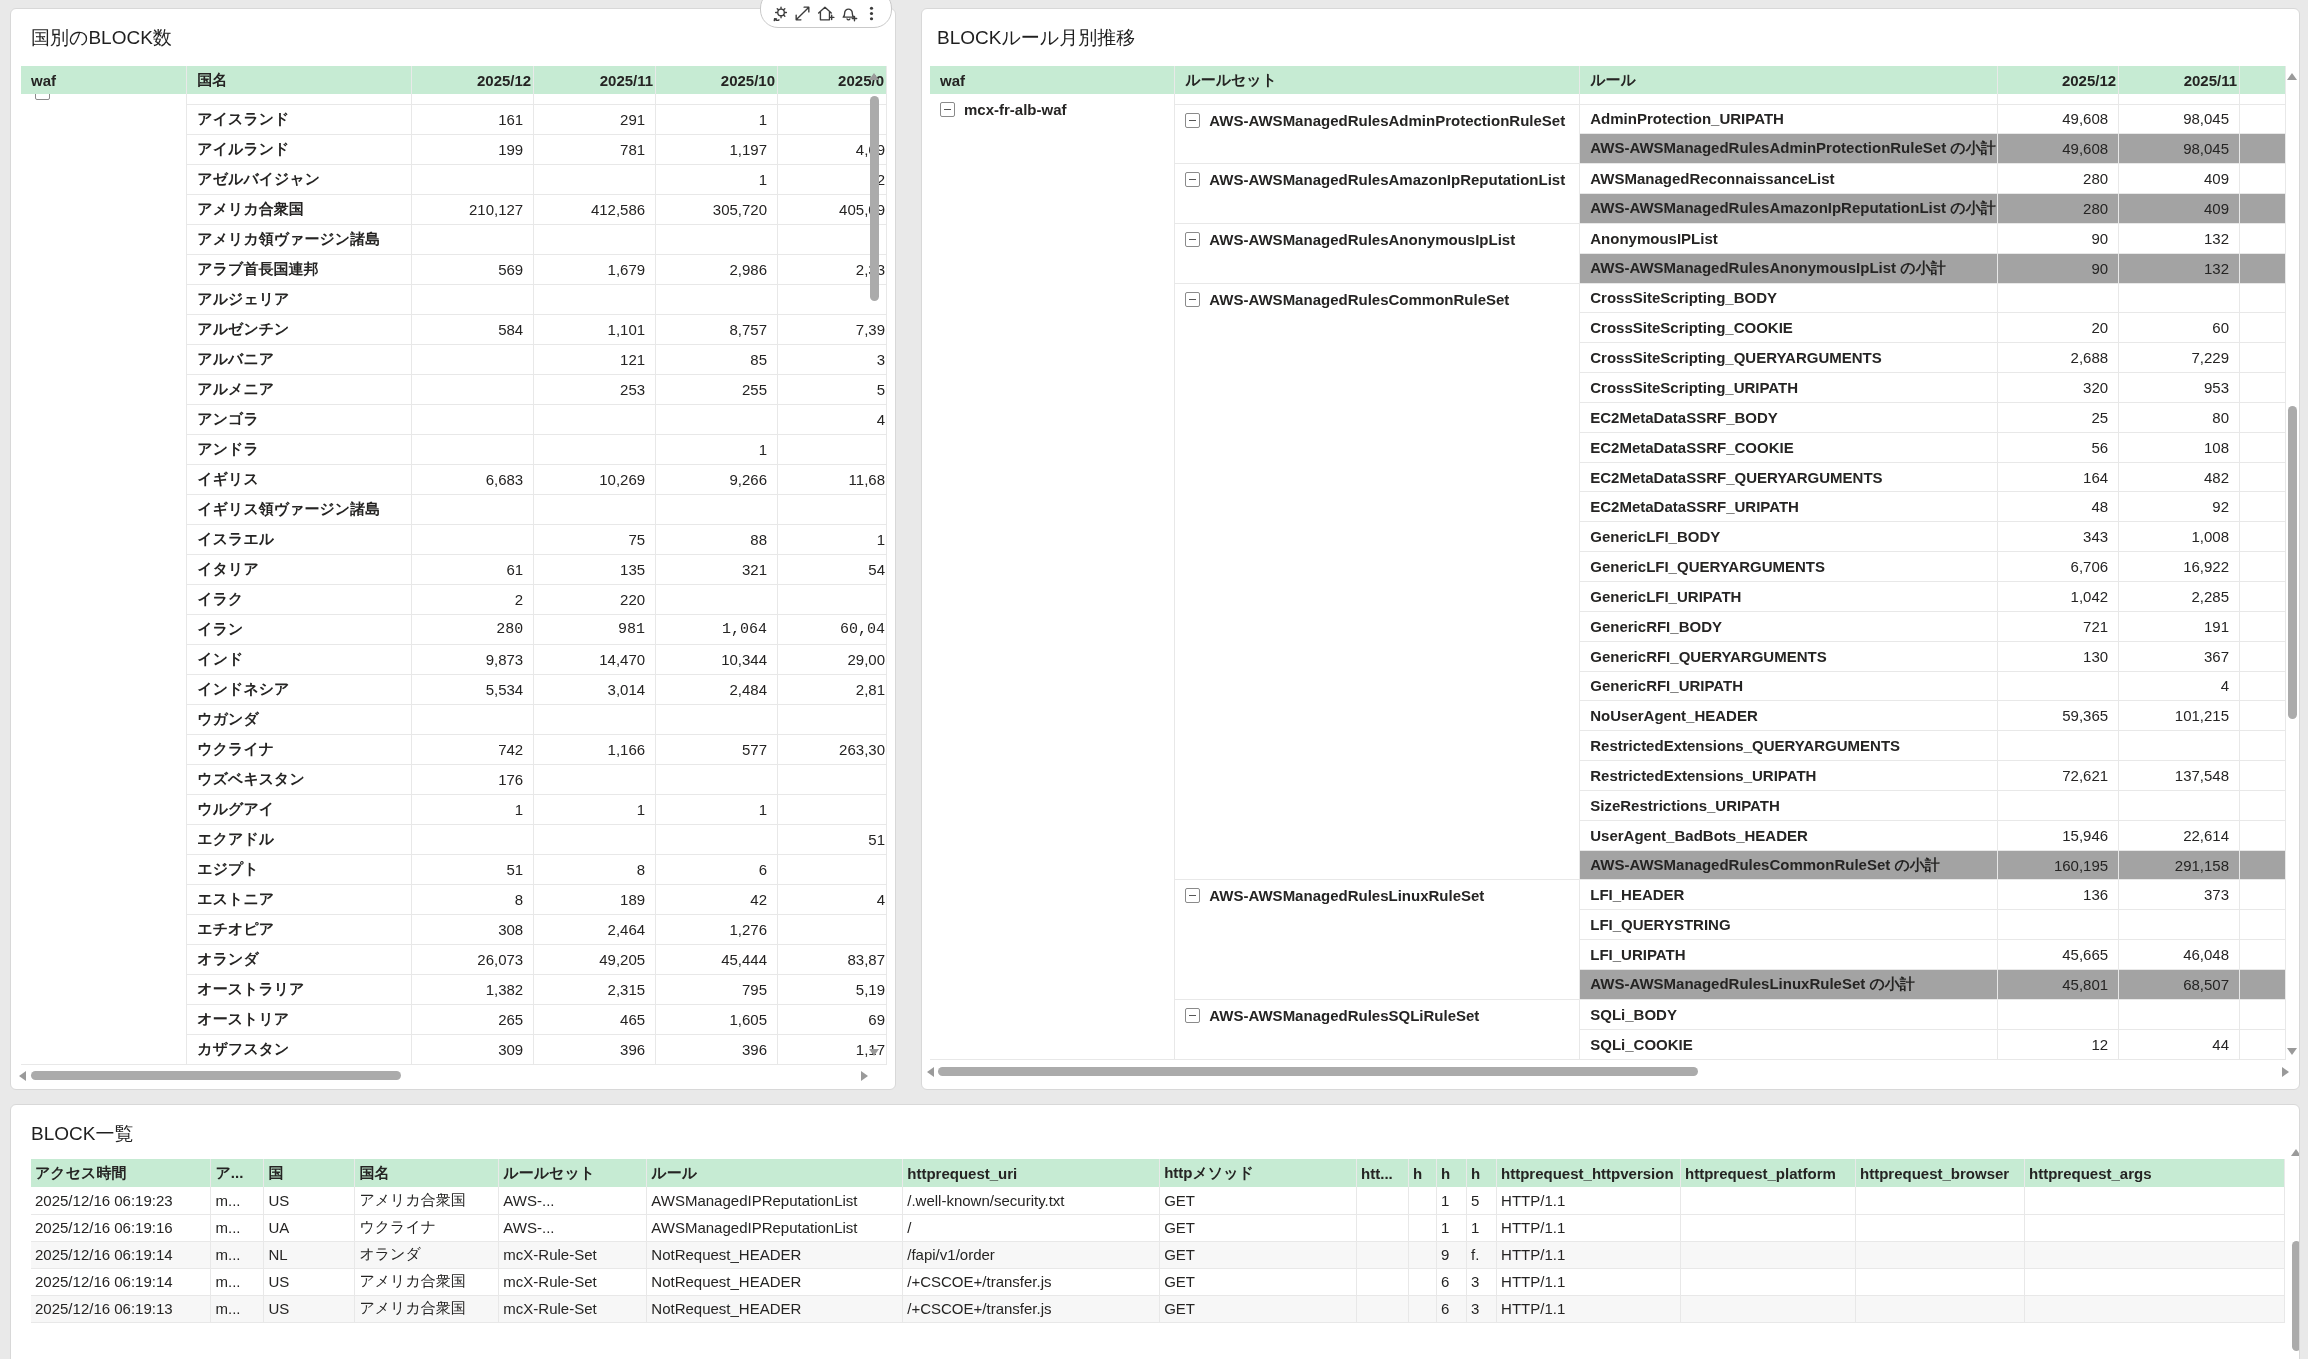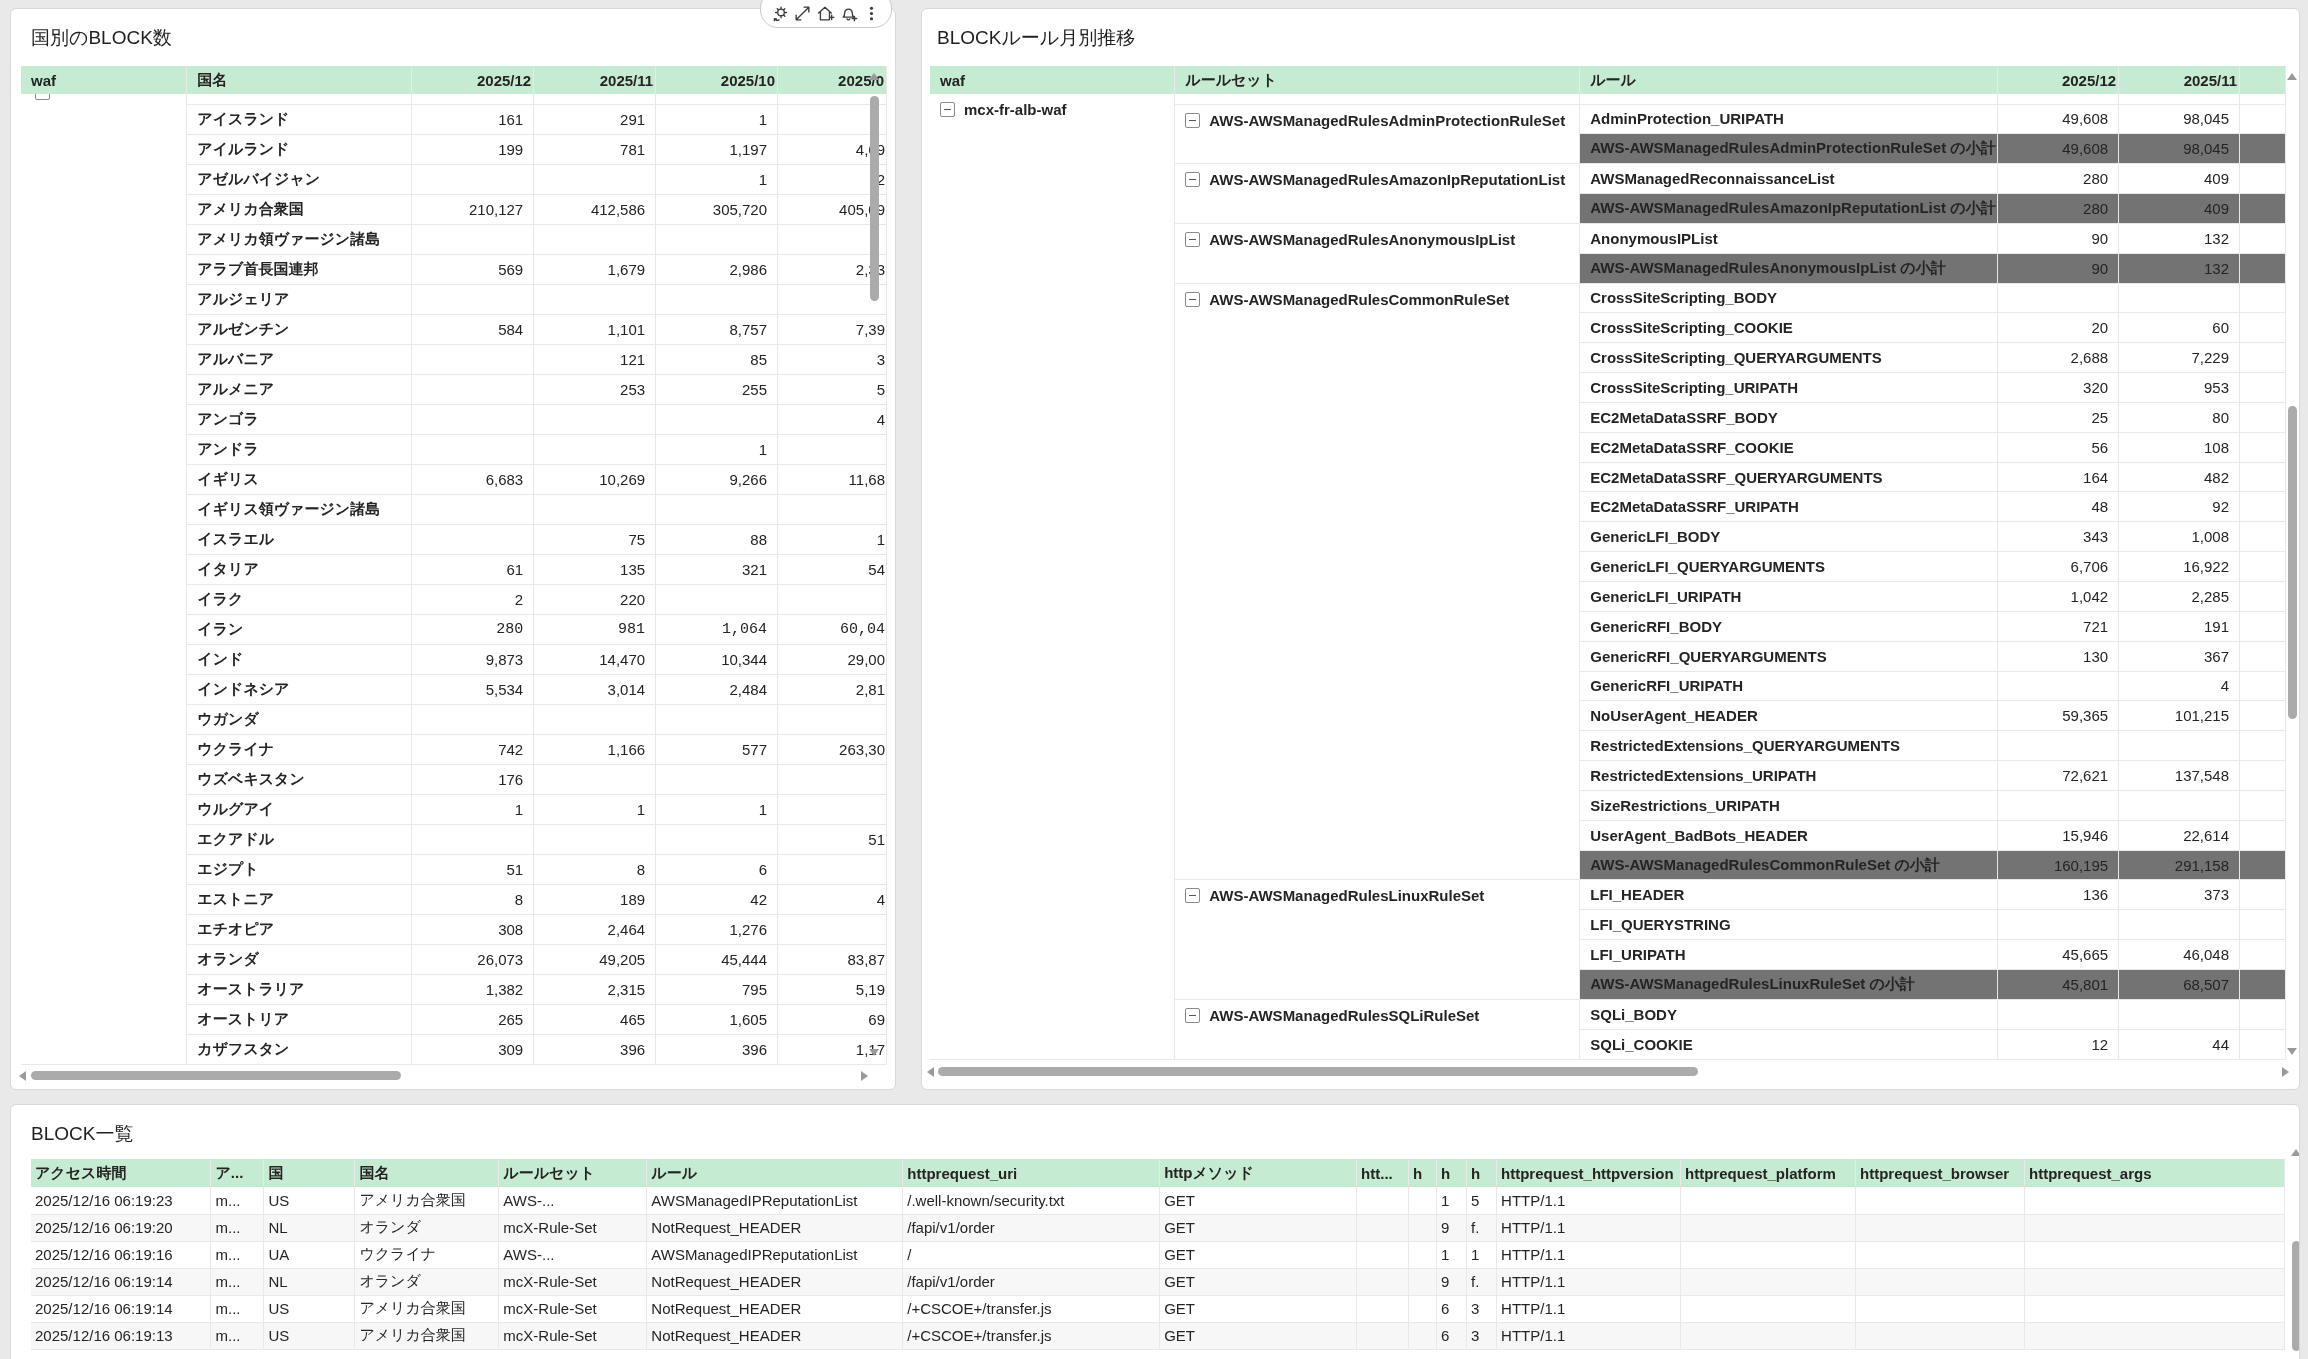--- a/index.html
+++ b/index.html
@@ -20,21 +20,21 @@
   th{background:#c6ebd3;font-weight:bold;text-align:left;height:28px;
      border-right:1px solid rgba(37,36,35,0.10);}
   th.num{text-align:right;padding-right:2px;}
   th.txt{padding-left:10px;}
   td{border-right:1px solid #e8e8e8;border-bottom:1px solid #e8e8e8;}
   td.rowhead{font-weight:bold;padding-left:10px;}
   td.num{text-align:right;padding-right:10px;}
   td.numcut{text-align:right;padding-right:1px;}
   td.groupcell{vertical-align:top;font-weight:bold;}
   tr.sliver td{height:10px;}
-  .subtotal td.shade{background:#737373;}
+  .subtotal td.shade{background:#a3a3a3;}
   .collapse-wrap{display:flex;align-items:center;gap:9px;padding:7px 0 0 10px;}
   .collapse-box{width:13px;height:13px;border:1px solid #8a8a8a;background:#fff;
      display:inline-flex;align-items:center;justify-content:center;flex:0 0 auto;border-radius:2px;}
   .collapse-box i{display:block;width:7px;height:0;border-top:1px solid #555;}
   .partial-collapse{position:relative;margin-top:-9px;margin-left:14px;width:13px;height:13px;
      border:1px solid #8a8a8a;border-radius:2px;background:#fff;}
 
   .tblwrap{position:absolute;overflow:hidden;}
 
   
@@ -674,38 +674,20 @@
             <td>GET</td>
             <td></td>
             <td></td>
             <td>1</td>
             <td>5</td>
             <td>HTTP/1.1</td>
             <td></td>
             <td></td>
             <td></td>
           </tr>
-          <tr class="band" style="height: 27px;">
-            <td>2025/12/16 06:19:20</td>
-            <td>m...</td>
-            <td>NL</td>
-            <td>オランダ</td>
-            <td>mcX-Rule-Set</td>
-            <td>NotRequest_HEADER</td>
-            <td>/fapi/v1/order</td>
-            <td>GET</td>
-            <td></td>
-            <td></td>
-            <td>9</td>
-            <td>f.</td>
-            <td>HTTP/1.1</td>
-            <td></td>
-            <td></td>
-            <td></td>
-          </tr>
           <tr style="height: 27px;">
             <td>2025/12/16 06:19:16</td>
             <td>m...</td>
             <td>UA</td>
             <td>ウクライナ</td>
             <td>AWS-...</td>
             <td>AWSManagedIPReputationList</td>
             <td>/</td>
             <td>GET</td>
             <td></td>

